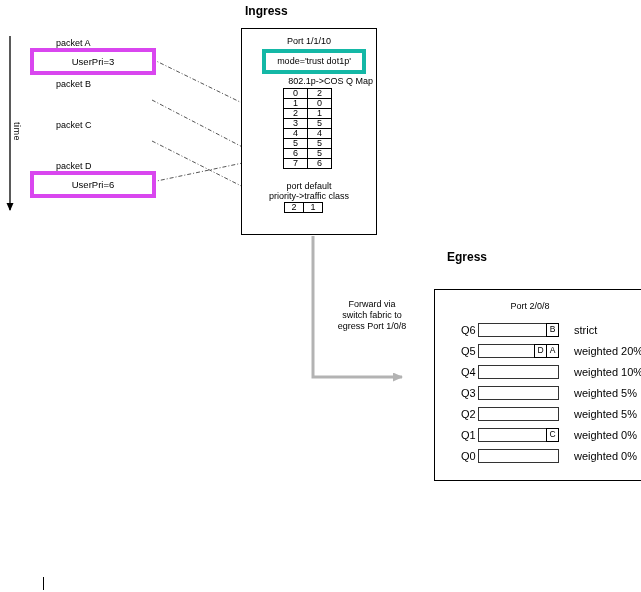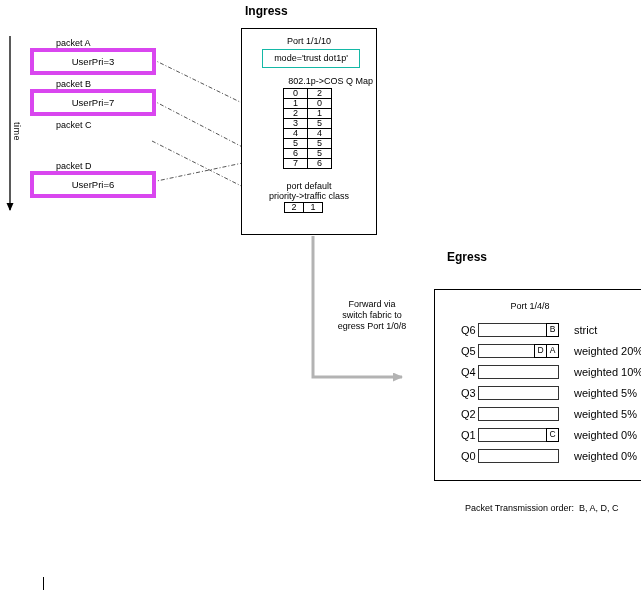--- a/index.html
+++ b/index.html
@@ -12,21 +12,21 @@
   .section-title{font-size:12px;font-weight:bold;}
   .small{font-size:9px;line-height:11px;}
   .pkt-label{font-size:9px;}
   .pkt-box{
     width:118px;height:19px;border:4px solid #d946ef;background:#fff;
     text-align:center;line-height:19px;font-size:9.5px;
   }
   .big-box{border:1px solid #000;background:#fff;}
   .center{text-align:center;}
   .mode-box{
-    border:1px solid #14b8a6;text-align:center;font-size:9px;line-height:17px;background:#fff;
+    border:4px solid #14b8a6;text-align:center;font-size:9px;line-height:17px;background:#fff;
   }
   table.map{border-collapse:collapse;}
   table.map td{
     border:1px solid #000;width:23px;height:9px;padding:0;
     text-align:center;font-size:9px;line-height:9px;
   }
   table.dmap td{width:18px;}
   .time-label{
     writing-mode:vertical-rl;font-size:9px;letter-spacing:0.5px;
   }
@@ -72,21 +72,20 @@
 
     <path d="M313,236 L313,377 L402,377" fill="none" stroke="#b3b3b3" stroke-width="3" marker-end="url(#triGray)"></path>
   </svg>
 
   <div class="abs time-label" style="left:12px;top:122px;">time</div>
 
   <div class="abs pkt-label" style="left:56px;top:38px;">packet A</div>
   <div class="abs pkt-box" style="left:30px;top:48px;">UserPri=3</div>
 
   <div class="abs pkt-label" style="left:56px;top:79px;">packet B</div>
-  <div class="abs pkt-box" style="left:30px;top:89px;">UserPri=7</div>
 
   <div class="abs pkt-label" style="left:56px;top:120px;">packet C</div>
 
   <div class="abs pkt-label" style="left:56px;top:161px;">packet D</div>
   <div class="abs pkt-box" style="left:30px;top:171px;">UserPri=6</div>
 
   <div class="abs section-title" style="left:245px;top:4px;">Ingress</div>
 
   <div class="abs big-box" style="left:241px;top:28px;width:134px;height:205px;">
     <div class="abs small center" style="left:0;top:7px;width:100%;">Port 1/1/10</div>
@@ -145,21 +144,21 @@
 
   <div class="abs small center" style="left:328px;top:299px;width:88px;">
     <div>Forward via</div>
     <div>switch fabric to</div>
     <div>egress Port 1/0/8</div>
   </div>
 
   <div class="abs section-title" style="left:447px;top:250px;">Egress</div>
 
   <div class="abs big-box" style="left:434px;top:289px;width:215px;height:190px;">
-    <div class="abs small center" style="left:0;top:11px;width:190px;">Port 1/4/8</div>
+    <div class="abs small center" style="left:0;top:11px;width:190px;">Port 2/0/8</div>
 
     <div class="qrow" style="top:33px;">
       <span class="qlabel">Q6</span>
       <div class="qbar">
         <span class="qpkt">B</span>
       </div>
       <span class="qweight">strict</span>
     </div>
 
     <div class="qrow" style="top:54px;">
@@ -197,17 +196,16 @@
       <span class="qweight">weighted 0%</span>
     </div>
 
     <div class="qrow" style="top:159px;">
       <span class="qlabel">Q0</span>
       <div class="qbar"></div>
       <span class="qweight">weighted 0%</span>
     </div>
   </div>
 
-  <div class="abs order-text" style="left:465px;top:503px;">Packet Transmission order:  B, A, D, C</div>
 
   <div class="abs cursor-mark" style="left:43px;top:577px;"></div>
 
 </div>
 
 </body></html>

